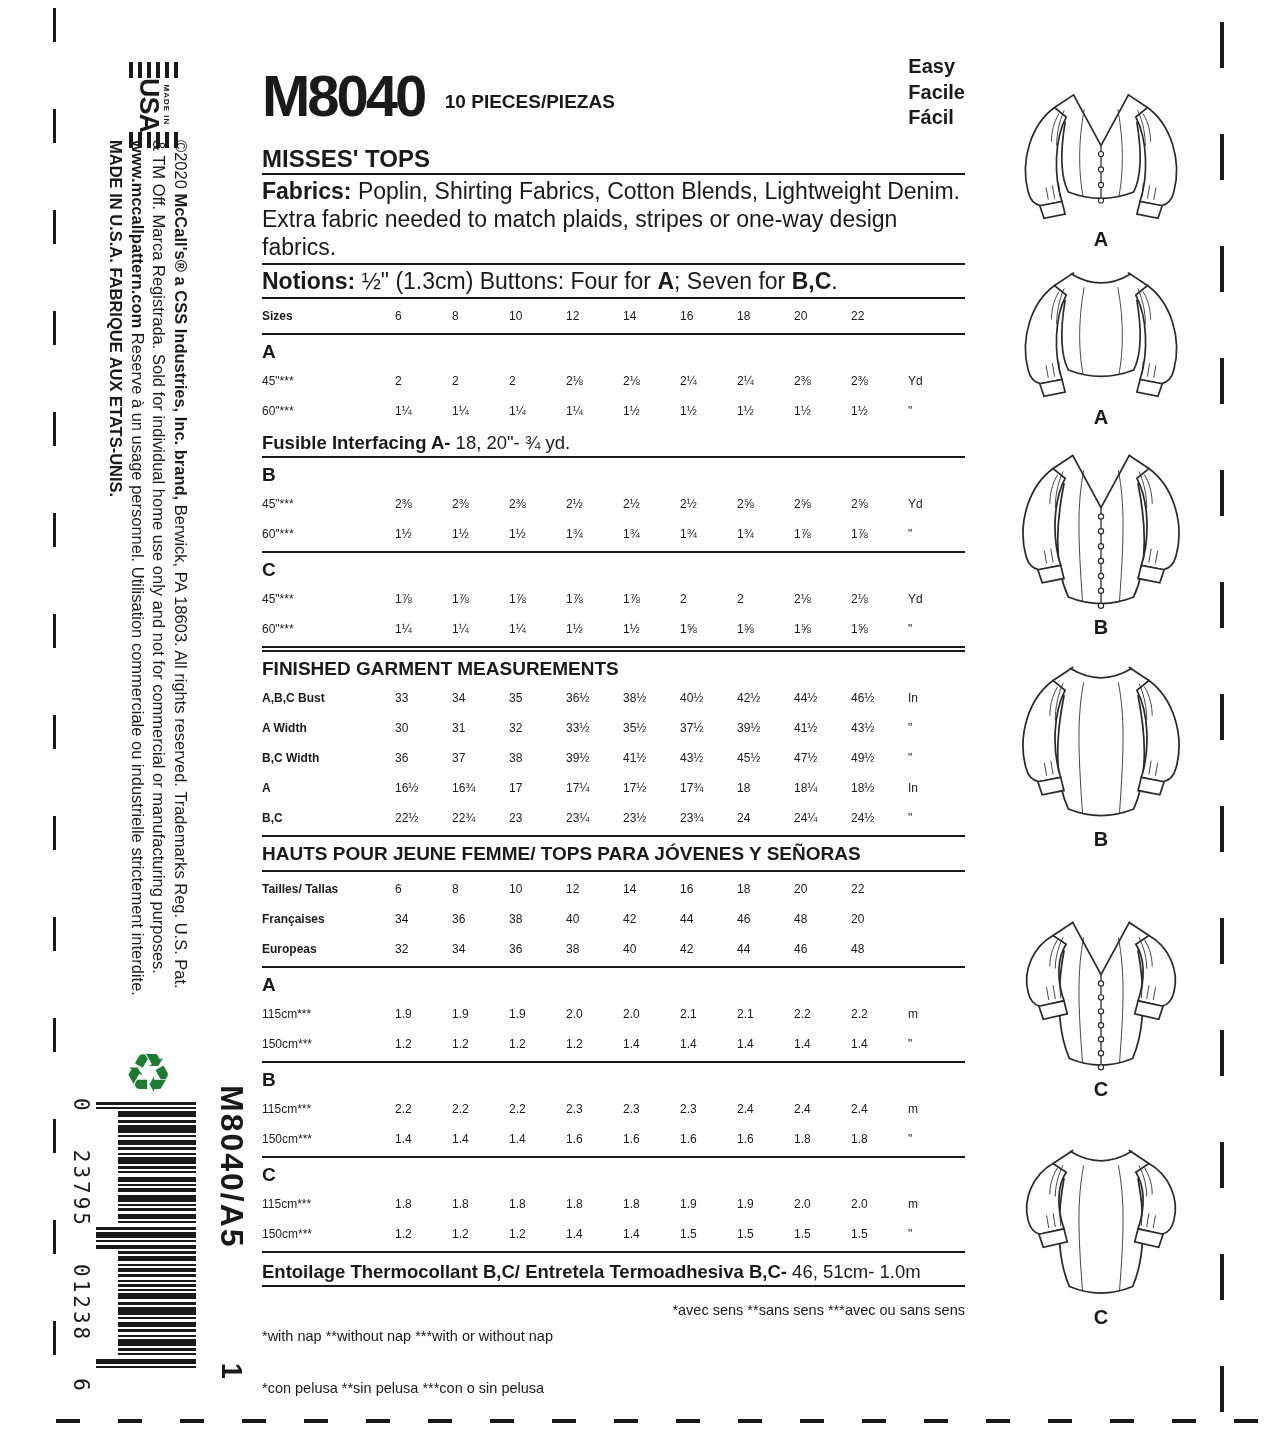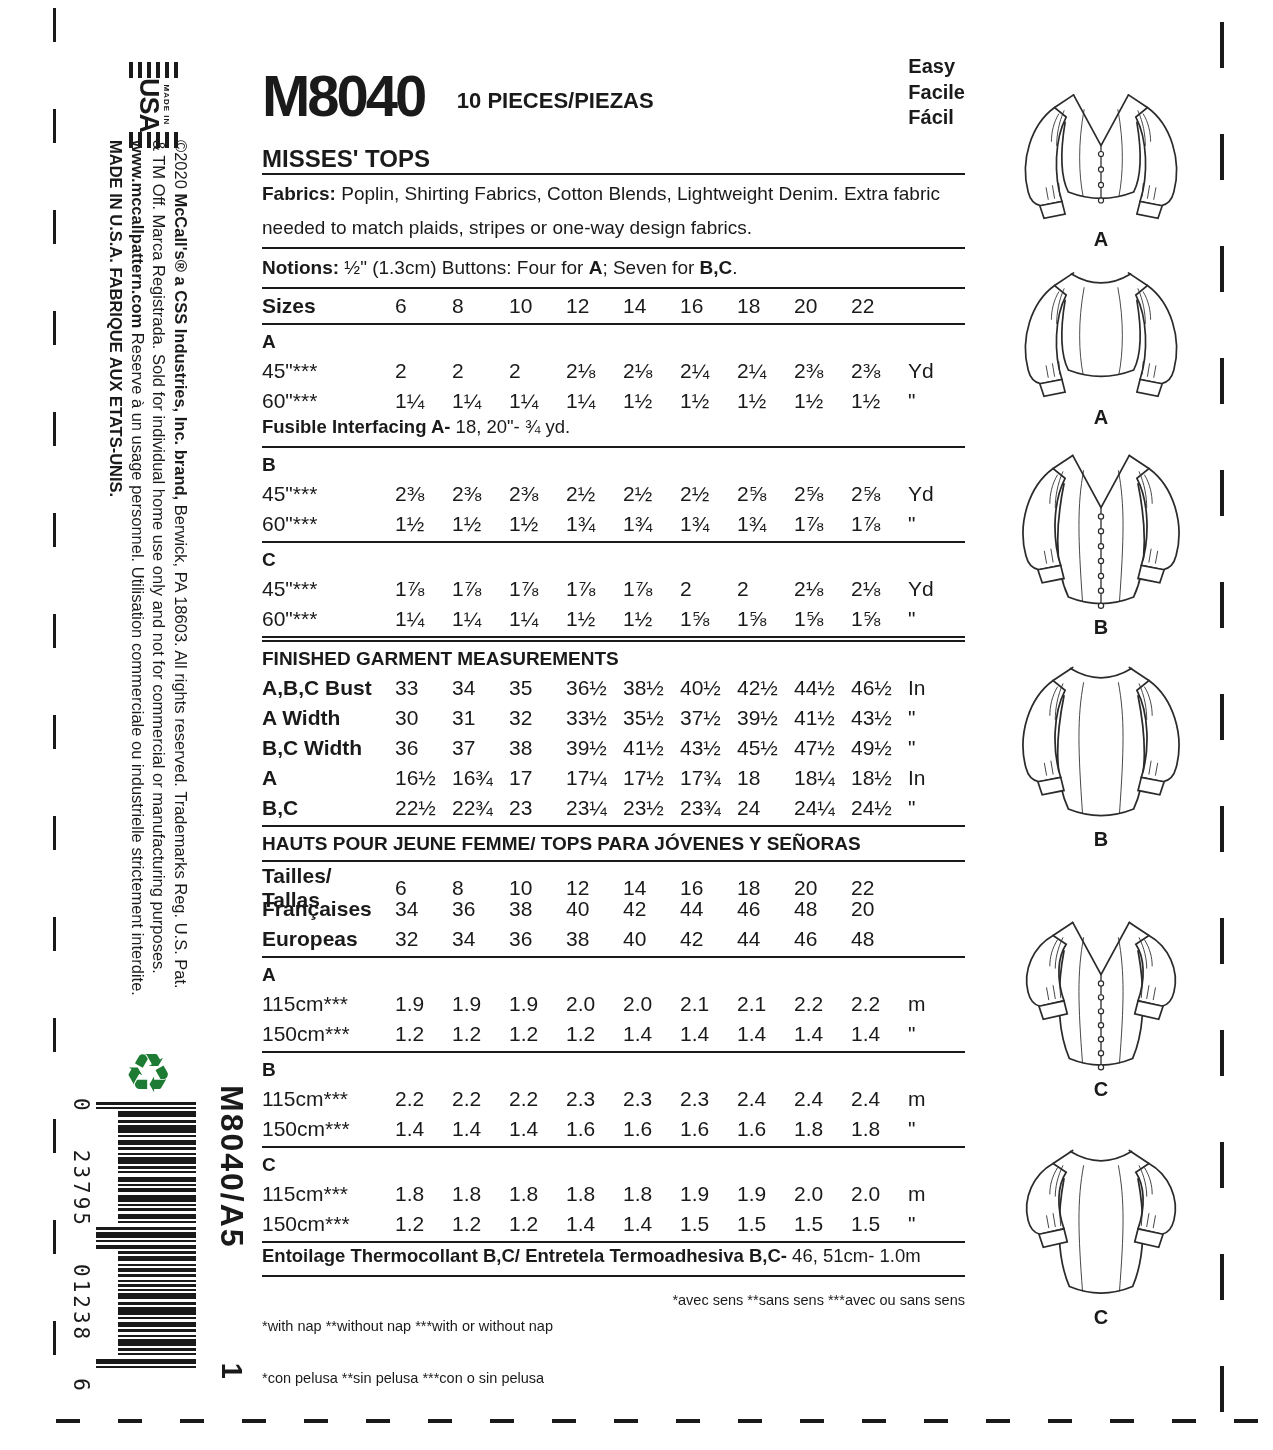--- a/index.html
+++ b/index.html
@@ -32,30 +32,30 @@
     font-family:"DejaVu Sans Mono","Liberation Mono",monospace;font-size:21px;letter-spacing:3px}
   #barcode-bars{left:96px;top:1102px;width:100px;height:270px}
   #sku-block{left:252px;top:1085px;width:300px;height:40px;display:flex;justify-content:space-between;align-items:center}
   #sku{font-size:32px;font-weight:700;letter-spacing:2px}
   #sheet-no{font-size:29px;font-weight:700;padding-right:6px}
 
   
   #main{left:262px;top:52px;width:703px}
   #head-row{position:relative;height:93px}
   #m-number{font-size:58px;font-weight:700;letter-spacing:-3px;line-height:88px;display:inline-block}
-  #pieces{font-size:22px;font-weight:700;display:inline-block;margin-left:28px;position:relative;top:-8px}
+  #pieces{font-size:19px;font-weight:700;display:inline-block;margin-left:16px;position:relative;top:-8px}
   #difficulty{position:absolute;right:0;top:2px;text-align:left;font-weight:700;font-size:20px;line-height:25.5px}
   .rule{border-top:2.5px solid #1a1a1a;margin:2px 0 2px}
   #title-line{font-size:24px;font-weight:700;height:26px}
-  .desc{font-size:19px;line-height:34px}
+  .desc{font-size:23px;line-height:28px}
   .desc b{font-weight:700}
-  #table-rows .grid{display:grid;grid-template-columns:133px repeat(9,57px) 1fr;align-items:center;height:30px;font-size:21px}
+  #table-rows .grid{display:grid;grid-template-columns:133px repeat(9,57px) 1fr;align-items:center;height:30px;font-size:12px}
   #table-rows .grid.bold-label > .lab{font-weight:700}
   #table-rows .title{font-weight:700;font-size:19px;height:29px;display:flex;align-items:center}
-  #table-rows .note{font-size:18.5px;height:28px;display:flex;align-items:flex-start;white-space:pre}
+  #table-rows .note{font-size:18.5px;height:28px;display:flex;align-items:flex-end;white-space:pre}
   #table-rows .note b{font-weight:700}
   #foot{margin-top:10px;display:flex;justify-content:space-between;font-size:14.5px;line-height:26px}
   #foot .fn-left{white-space:pre-line}
   #foot .fn-right{text-align:right}
 
   
   .figure{position:absolute;left:995px;width:212px;display:flex;flex-direction:column;align-items:center}
   .figure .glabel{font-weight:700;font-size:20px;margin-top:2px}
   .figure svg{display:block}
 </style>

